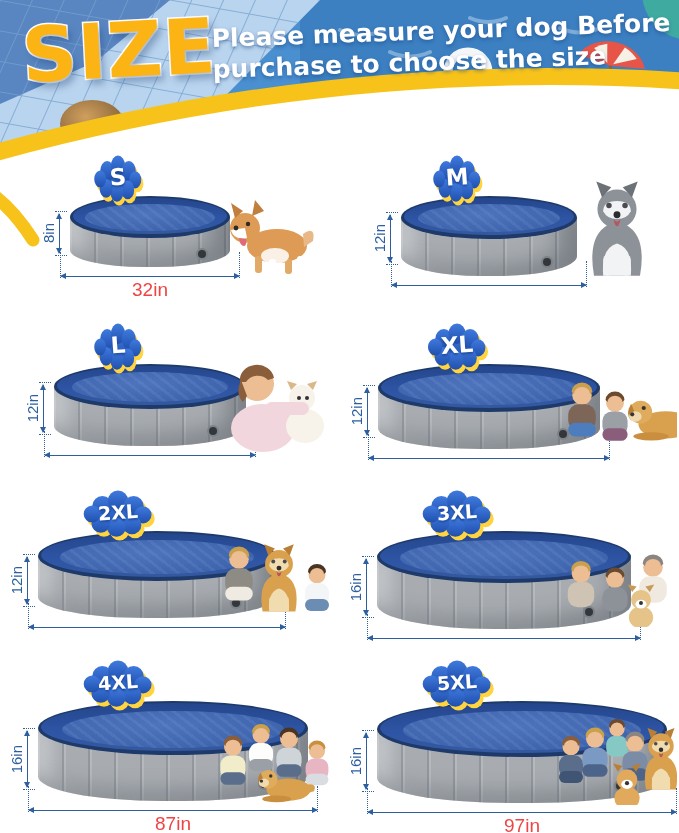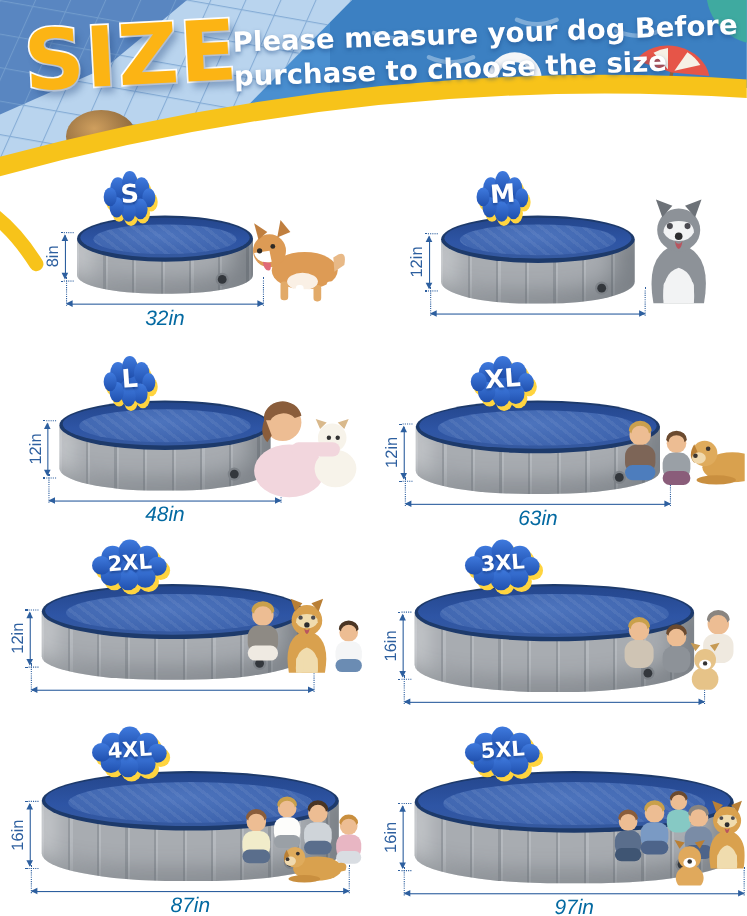--- a/index.html
+++ b/index.html
@@ -61,21 +61,21 @@
   .wdim{position:relative;height:26px;margin-top:-13px;z-index:2;
         margin-left:calc(var(--pml,0px) + 20px);width:calc(var(--pw) + 20px);}
   .wtick{position:absolute;bottom:2px;height:26px;border-left:1px dotted #2d5f9f;}
   .wtick.l{left:0}.wtick.r{right:0}
   .wline{position:absolute;left:1px;right:1px;bottom:3px;height:0;border-top:1px solid #2d5f9f;}
   .wline::before{content:"";position:absolute;left:-1px;top:-4px;width:0;height:0;
     border-top:3.5px solid transparent;border-bottom:3.5px solid transparent;border-right:6px solid #2d5f9f;}
   .wline::after{content:"";position:absolute;right:-1px;top:-4px;width:0;height:0;
     border-top:3.5px solid transparent;border-bottom:3.5px solid transparent;border-left:6px solid #2d5f9f;}
   .wlabel{margin-left:calc(var(--pml,0px) + 20px);width:calc(var(--pw) + 20px);
-    text-align:center;color:#0369a1;font-size:19px;margin-top:-1px;font-style:italic;}
+    text-align:center;color:#ef4444;font-size:19px;margin-top:-1px;}
 
   .photo{position:absolute;right:2px;bottom:28px;width:120px;height:112px;z-index:3;}
   .photo svg{width:100%;height:100%;}
 </style>
 </head>
 <body>
 
 <div class="poster">
 
   <header class="banner">
@@ -332,21 +332,20 @@
             </div>
           </div>
           <span class="drain"></span>
         </div>
       </div>
       <div class="wdim">
         <span class="wtick l"></span>
           <span class="wline"></span>
           <span class="wtick r"></span>
       </div>
-      <div class="wlabel">48in</div>
       <div class="photo"><svg viewBox="0 0 120 110">
     <ellipse cx="46" cy="82" rx="32" ry="24" fill="#f2d6dd"></ellipse>
     <circle cx="40" cy="38" r="17" fill="#edbd93"></circle>
     <path d="M23 36 a17 15 0 0 1 34 -4 l-6 2 a13 11 0 0 0 -22 2 z" fill="#8a5d3b"></path>
     <path d="M24 34 q-6 14 2 22 l4 -6 z" fill="#8a5d3b"></path>
     <circle cx="85" cy="52" r="13" fill="#f7f3ea"></circle>
     <path d="M74 44 l-4 -9 l10 3 z M96 44 l4 -9 l-10 3 z" fill="#d9b98c"></path>
     <ellipse cx="88" cy="80" rx="19" ry="17" fill="#f7f3ea"></ellipse>
     <circle cx="82" cy="52" r="2" fill="#333"></circle>
             <circle cx="90" cy="52" r="2" fill="#333"></circle>
@@ -404,21 +403,20 @@
             </div>
           </div>
           <span class="drain"></span>
         </div>
       </div>
       <div class="wdim">
         <span class="wtick l"></span>
           <span class="wline"></span>
           <span class="wtick r"></span>
       </div>
-      <div class="wlabel">63in</div>
       <div class="photo"><svg viewBox="0 0 120 110">
     <g transform="translate(25 48) scale(1.15)">
     <circle cx="0" cy="1" r="8.5" fill="#edbd93"></circle>
     <path d="M-9 -2 a9 8 0 0 1 18 0 l-2 2 a7 6 0 0 0 -14 0 z" fill="#caa04e"></path>
     <rect x="-12" y="9" width="24" height="23" rx="9" fill="#7d6557"></rect>
     <rect x="-12" y="25" width="24" height="12" rx="6" fill="#4d7dbd"></rect>
   </g>
     <g transform="translate(58 56) scale(1.05)">
     <circle cx="0" cy="1" r="8.5" fill="#edbd93"></circle>
     <path d="M-9 -2 a9 8 0 0 1 18 0 l-2 2 a7 6 0 0 0 -14 0 z" fill="#6b4a2f"></path>

